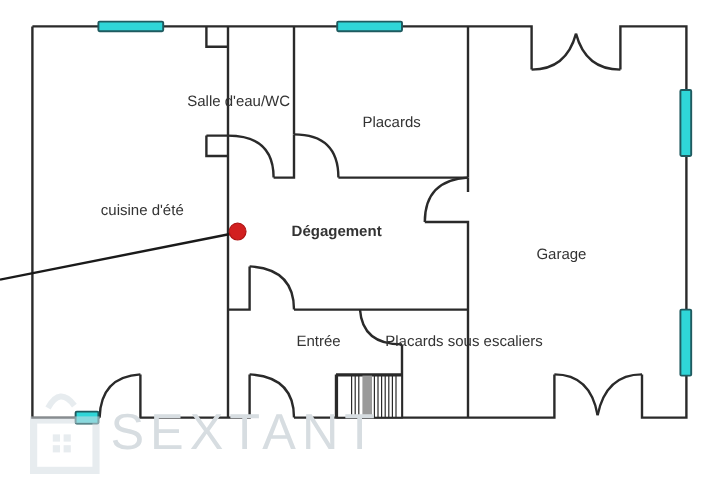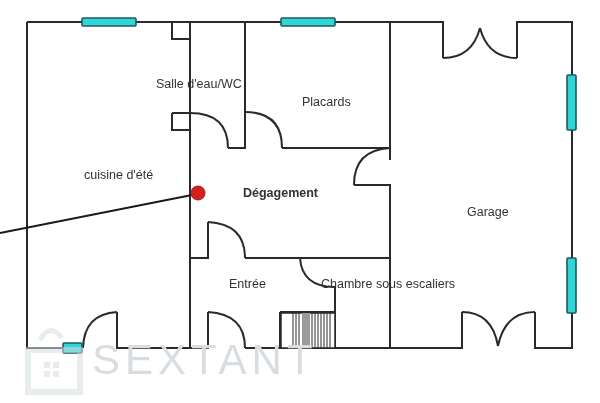--- a/index.html
+++ b/index.html
@@ -106,15 +106,15 @@
     <rect x="53" y="371" width="6" height="6" fill="#d4dde3"></rect>
   </g>
 </svg>
 
 <div class="watermark">SEXTANT</div>
 
 <div class="label" style="left:156px; top:78px;">Salle d'eau/WC</div>
 <div class="label" style="left:302px; top:96px;">Placards</div>
 <div class="label" style="left:84px; top:169px;">cuisine d'été</div>
 <div class="label" style="left:243px; top:187px;font-weight:bold;">Dégagement</div>
-<div class="label" style="left:467px; top:206px;">Garage</div>
-<div class="label" style="left:229px; top:278px;">Entrée</div>
-<div class="label" style="left:321px; top:278px;">Chambre sous escaliers</div>
+<div class="label" style="left:447px; top:206px;">Garage</div>
+<div class="label" style="left:247px; top:278px;">Entrée</div>
+<div class="label" style="left:321px; top:278px;">Placards sous escaliers</div>
 
 </body></html>

